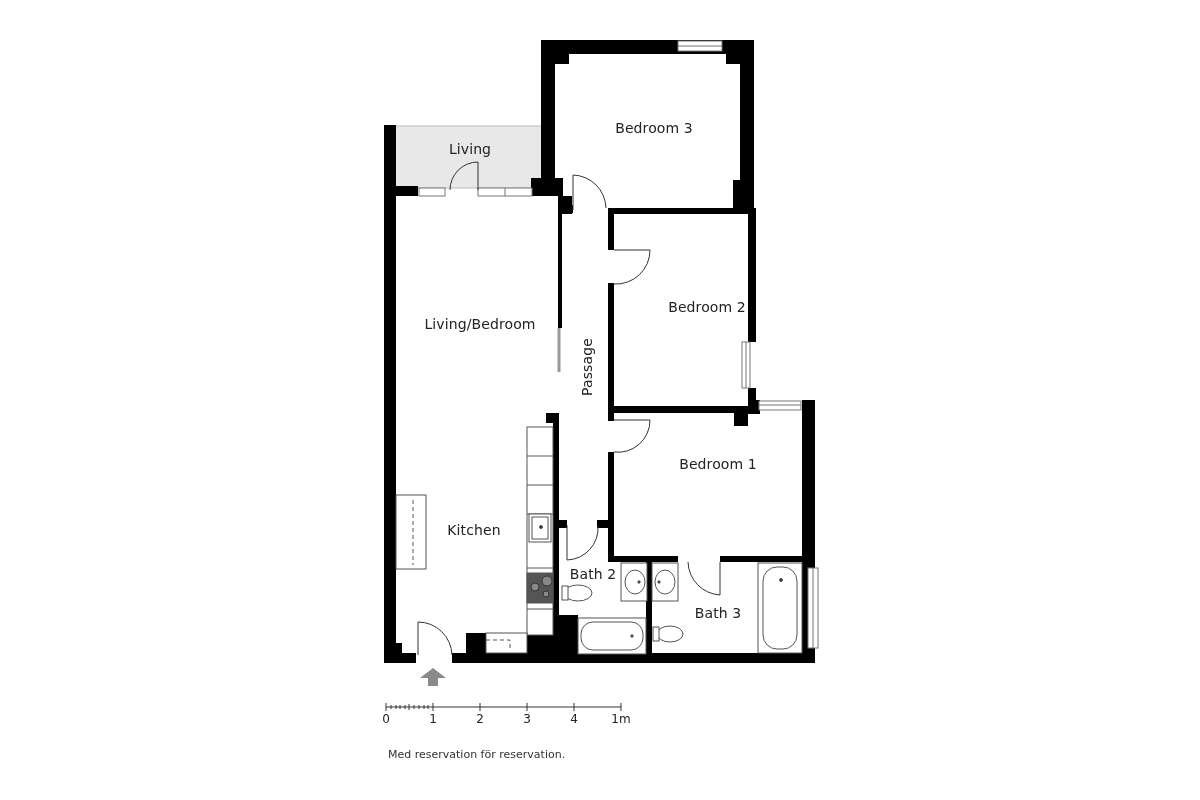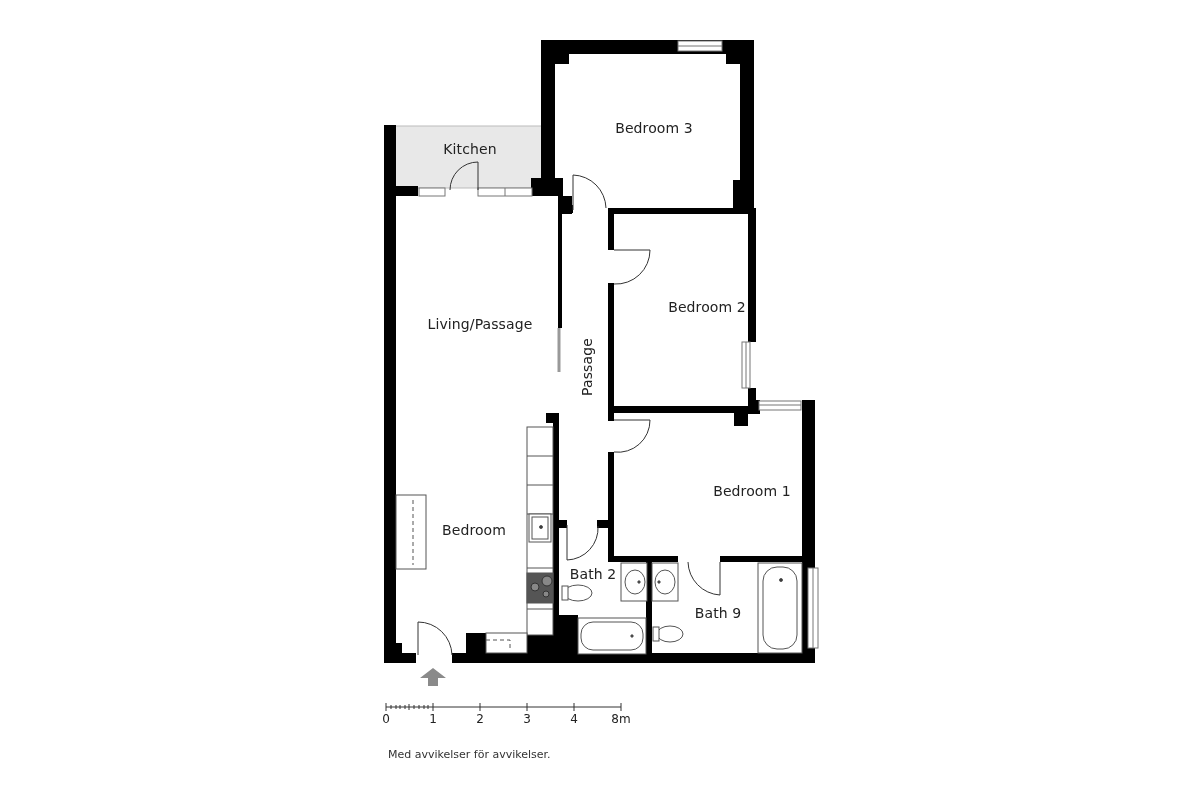--- a/index.html
+++ b/index.html
@@ -169,30 +169,30 @@
     <line x1="400" y1="705" x2="400" y2="709"></line>
     <line x1="405" y1="705" x2="405" y2="709"></line>
     <line x1="409" y1="704" x2="409" y2="710"></line>
     <line x1="414" y1="705" x2="414" y2="709"></line>
     <line x1="419" y1="705" x2="419" y2="709"></line>
     <line x1="424" y1="705" x2="424" y2="709"></line>
     <line x1="428" y1="705" x2="428" y2="709"></line>
   </g>
 </svg>
 
-<div class="lbl" style="left:470px;top:149px;">Kitchen</div>
+<div class="lbl" style="left:470px;top:149px;">Living</div>
 <div class="lbl" style="left:654px;top:128px;text-align:center;">Bedroom 3</div>
 <div class="lbl" style="left:685px;top:307px;margin-left:22px;">Bedroom 2</div>
-<div class="lbl" style="left:480px;top:324px;">Living/Passage</div>
+<div class="lbl" style="left:480px;top:324px;">Living/Bedroom</div>
 <div class="lbl vert" style="left:587px;top:367px;">Passage</div>
-<div class="lbl" style="left:718px;top:491px;margin-left:34px;">Bedroom 1</div>
-<div class="lbl" style="left:474px;top:530px;">Bedroom</div>
+<div class="lbl" style="left:718px;top:464px;">Bedroom 1</div>
+<div class="lbl" style="left:474px;top:530px;">Kitchen</div>
 <div class="lbl" style="left:593px;top:574px;text-align:center;">Bath 2</div>
-<div class="lbl" style="left:718px;top:613px;">Bath 9</div>
+<div class="lbl" style="left:718px;top:613px;">Bath 3</div>
 
 <div class="tick" style="left:386px;">0</div>
 <div class="tick" style="left:433px;">1</div>
 <div class="tick" style="left:480px;">2</div>
 <div class="tick" style="left:527px;">3</div>
 <div class="tick" style="left:574px;">4</div>
-<div class="tick" style="left:621px;">8m</div>
+<div class="tick" style="left:621px;">1m</div>
 
-<div class="disclaimer">Med avvikelser för avvikelser.</div>
+<div class="disclaimer">Med reservation för reservation.</div>
 
 </body></html>

